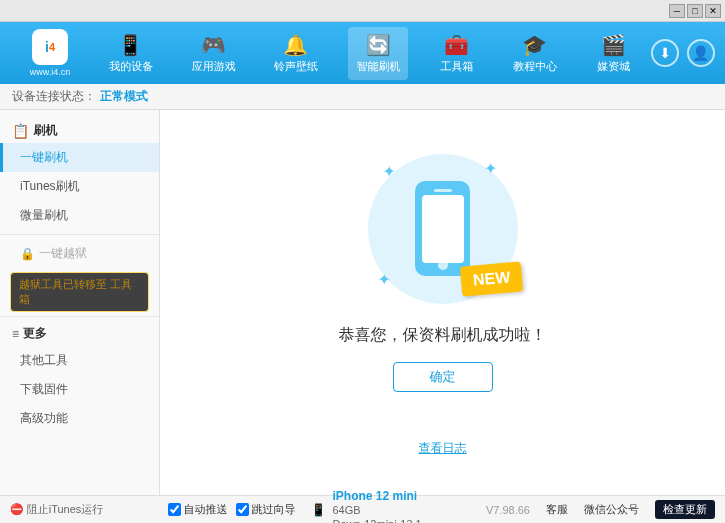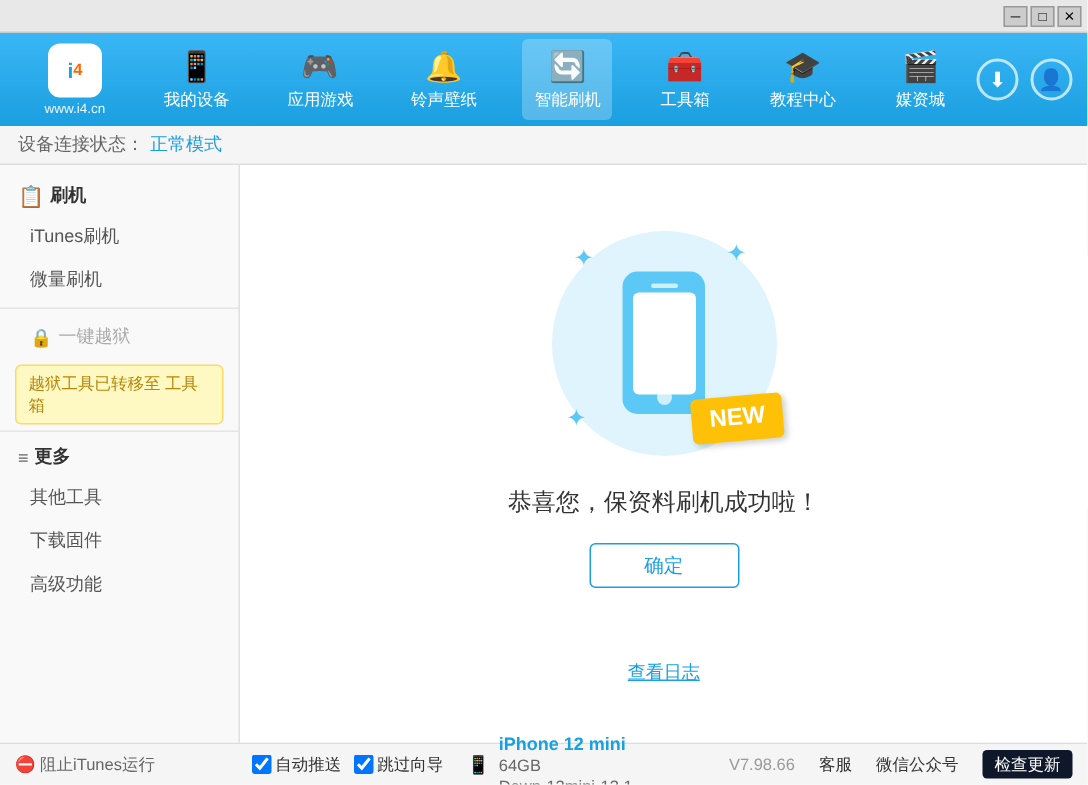--- a/index.html
+++ b/index.html
@@ -90,21 +90,21 @@
       height: 26px;
       background: #f5f5f5;
       border-bottom: 1px solid #ddd;
       display: flex;
       align-items: center;
       padding: 0 12px;
       font-size: 12px;
       color: #333;
     }
     .status-label { color: #666; }
-    .status-value { color: #1a9fe0; font-weight: normal; margin-left: 4px; }
+    .status-value { color: #1a9fe0; font-weight: bold; margin-left: 4px; }
 
     
     .main-layout {
       display: flex;
       height: calc(523px - 22px - 62px - 26px - 28px);
     }
 
     
     .sidebar {
       width: 160px;
@@ -134,21 +134,21 @@
       border-left: 3px solid #1a9fe0;
       padding-left: 17px;
     }
     .sidebar-divider {
       height: 1px;
       background: #e5e5e5;
       margin: 4px 0;
     }
     .sidebar-warning {
       margin: 4px 10px;
-      background: #fef9c3;
+      background: #404040;
       border: 1px solid #ffd966;
       border-radius: 4px;
       padding: 4px 8px;
       font-size: 11px;
       color: #b8860b;
     }
     .sidebar-disabled {
       padding: 6px 20px;
       color: #aaa;
       font-size: 12px;
@@ -411,20 +411,23 @@
 </div>
 
 <div class="main-layout">
 
   <div class="sidebar">
 
     <div class="sidebar-section-title">
       <span class="sidebar-section-icon">📋</span>
       <span>刷机</span>
     </div>
+    <div class="sidebar-item active">
+      <span>一键刷机</span>
+    </div>
     <div class="sidebar-item">
       <span>iTunes刷机</span>
     </div>
     <div class="sidebar-item">
       <span>微量刷机</span>
     </div>
 
     <div class="sidebar-divider"></div>
 
     <div class="sidebar-disabled">

